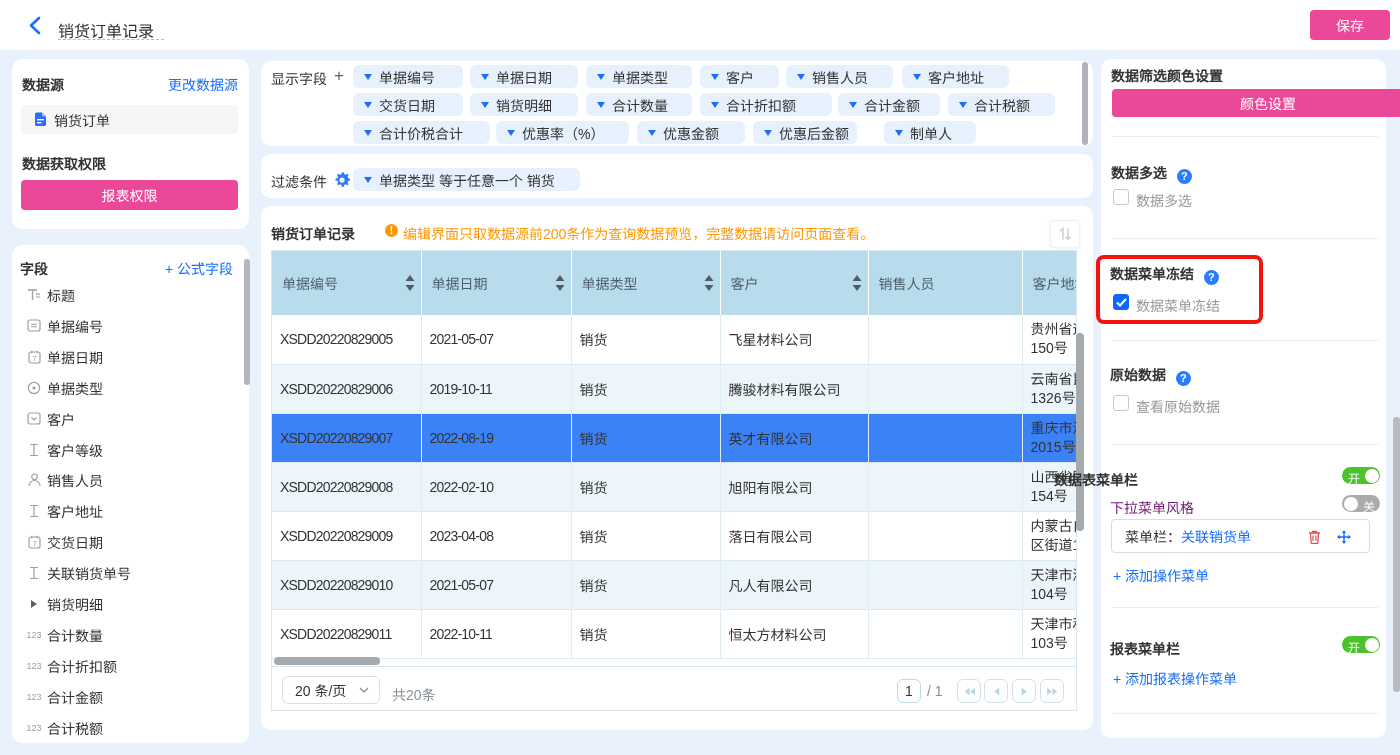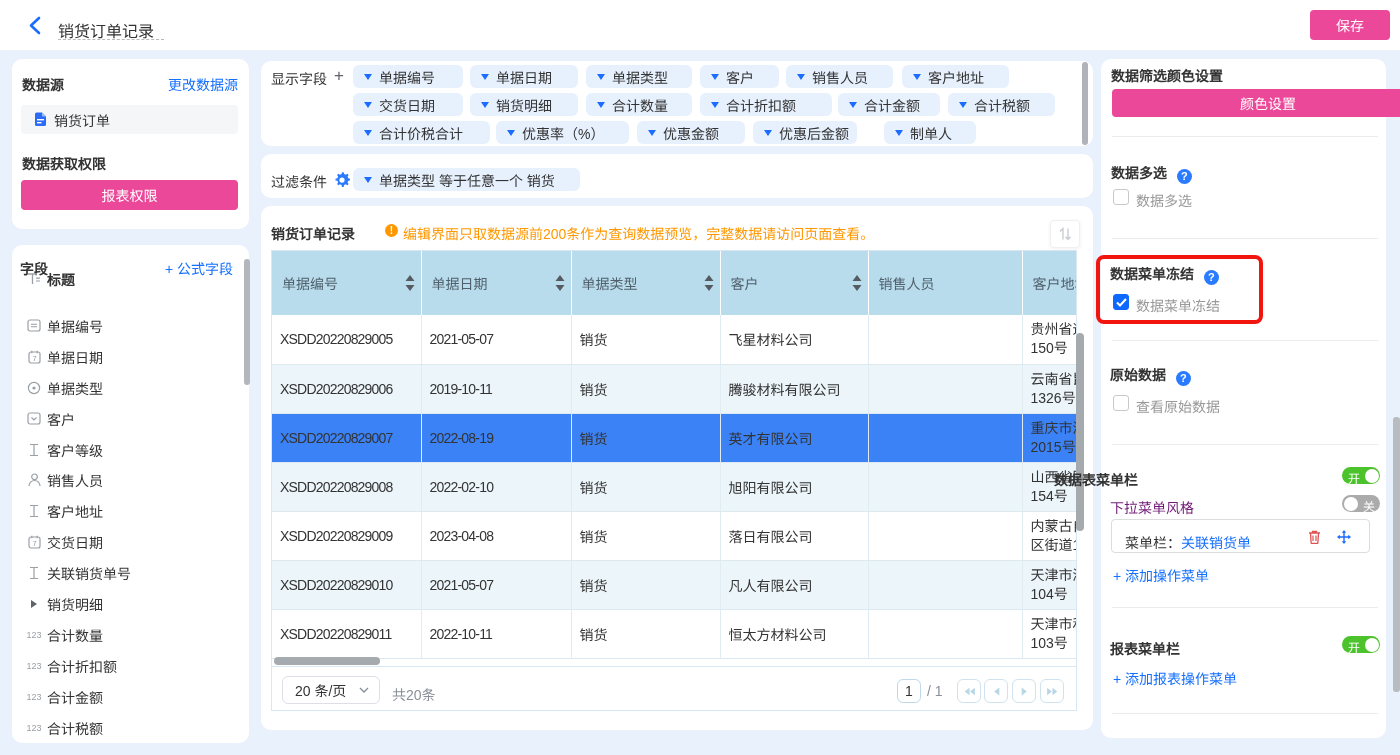--- a/index.html
+++ b/index.html
@@ -55,21 +55,21 @@
     </svg>
   <span>销货订单</span>
 </div>
 <div class="abs bold" style="left:22px;top:153px;">数据获取权限</div>
 <div class="abs btn-blue" style="left:21px;top:180px;width:217px;height:30px;">报表权限</div>
 
 <div class="panel" style="left:12px;top:245px;width:237px;height:498px;overflow:hidden;"></div>
 <div class="abs bold" style="left:20px;top:258px;">字段</div>
 <div class="abs blue" style="left:165px;top:258px;">+ 公式字段</div>
 <div id="fields">
-    <div class="fitem" style="top:264px;font-weight:bold;">
+    <div class="fitem" style="top:280px;">
       <span class="ic">
         <svg width="14" height="14" viewBox="0 0 14 14">
           <path d="M1 2 h9 M5.5 2 v10" stroke="#9aa0a6" stroke-width="1.3" fill="none"></path>
           <path d="M9 6.2 h4 M9 9 h4" stroke="#9aa0a6" stroke-width="1.2"></path>
         </svg>
       </span>
       <span class="tx">标题</span>
     </div>
     <div class="fitem" style="top:310.9px;">
       <span class="ic">
@@ -430,21 +430,21 @@
 <div class="sec-title" style="left:1054px;top:469px;">数据表菜单栏</div>
 <div class="toggle-on" style="left:1342px;top:467px;">
     <span class="txt">开</span>
     <span class="knob"></span>
   </div>
 <div class="abs" style="left:1110px;top:497px;color:#701a75;">下拉菜单风格</div>
 <div class="toggle-off" style="left:1342px;top:495px;">
     <span class="txt">关</span>
     <span class="knob"></span>
   </div>
-<div class="abs" style="left:1111px;top:519px;width:259px;height:34px;border:1px solid #dcdcdc;border-radius:4px;display:flex;align-items:flex-end;padding-left:13px;">
+<div class="abs" style="left:1111px;top:519px;width:259px;height:34px;border:1px solid #dcdcdc;border-radius:4px;display:flex;align-items:center;padding-left:13px;">
   <span style="color:#333;">菜单栏：</span>
     <span class="blue">关联销货单</span>
   <svg style="position:absolute;left:196px;top:10px;" width="13" height="14" viewBox="0 0 13 14">
       <path d="M1 3 h11 M4.5 3 V1.5 h4 V3 M2.5 3 l.6 9.5 a1 1 0 0 0 1 1 h4.8 a1 1 0 0 0 1-1 L10.5 3" stroke="#e05252" stroke-width="1.3" fill="none"></path>
       <path d="M5 5.5 v5.5 M8 5.5 v5.5" stroke="#e05252" stroke-width="1.2"></path>
     </svg>
   <svg style="position:absolute;left:225px;top:10px;" width="14" height="14" viewBox="0 0 14 14">
       <path d="M7 0 L9.2 2.8 H4.8 Z M7 14 L4.8 11.2 H9.2 Z M0 7 L2.8 4.8 V9.2 Z M14 7 L11.2 9.2 V4.8 Z M6.3 2.5 h1.4 v9 h-1.4 z M2.5 6.3 h9 v1.4 h-9 z" fill="#1b6cff"></path>
     </svg>
 </div>

